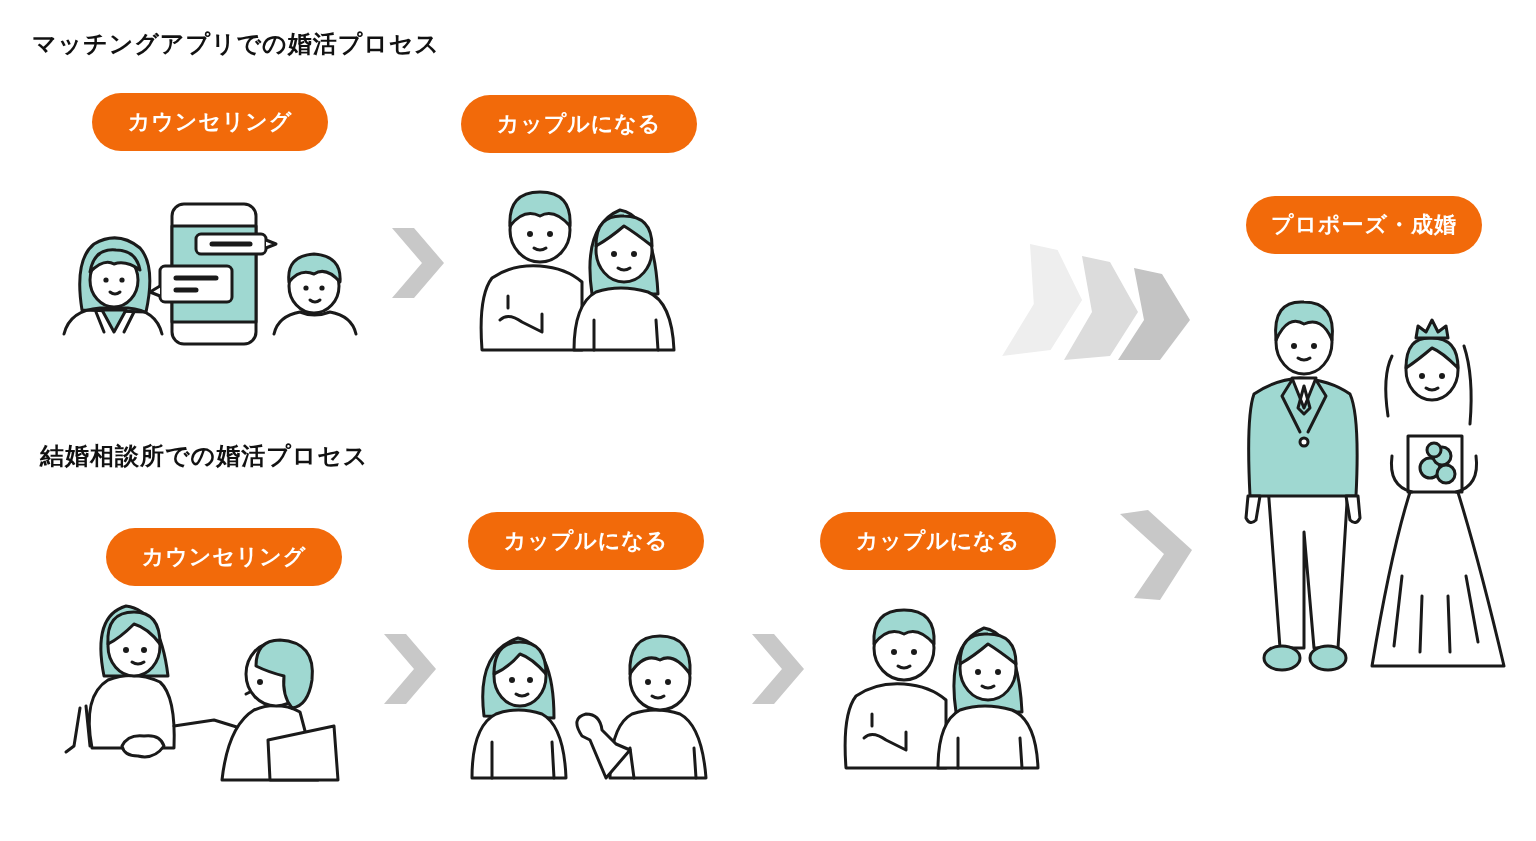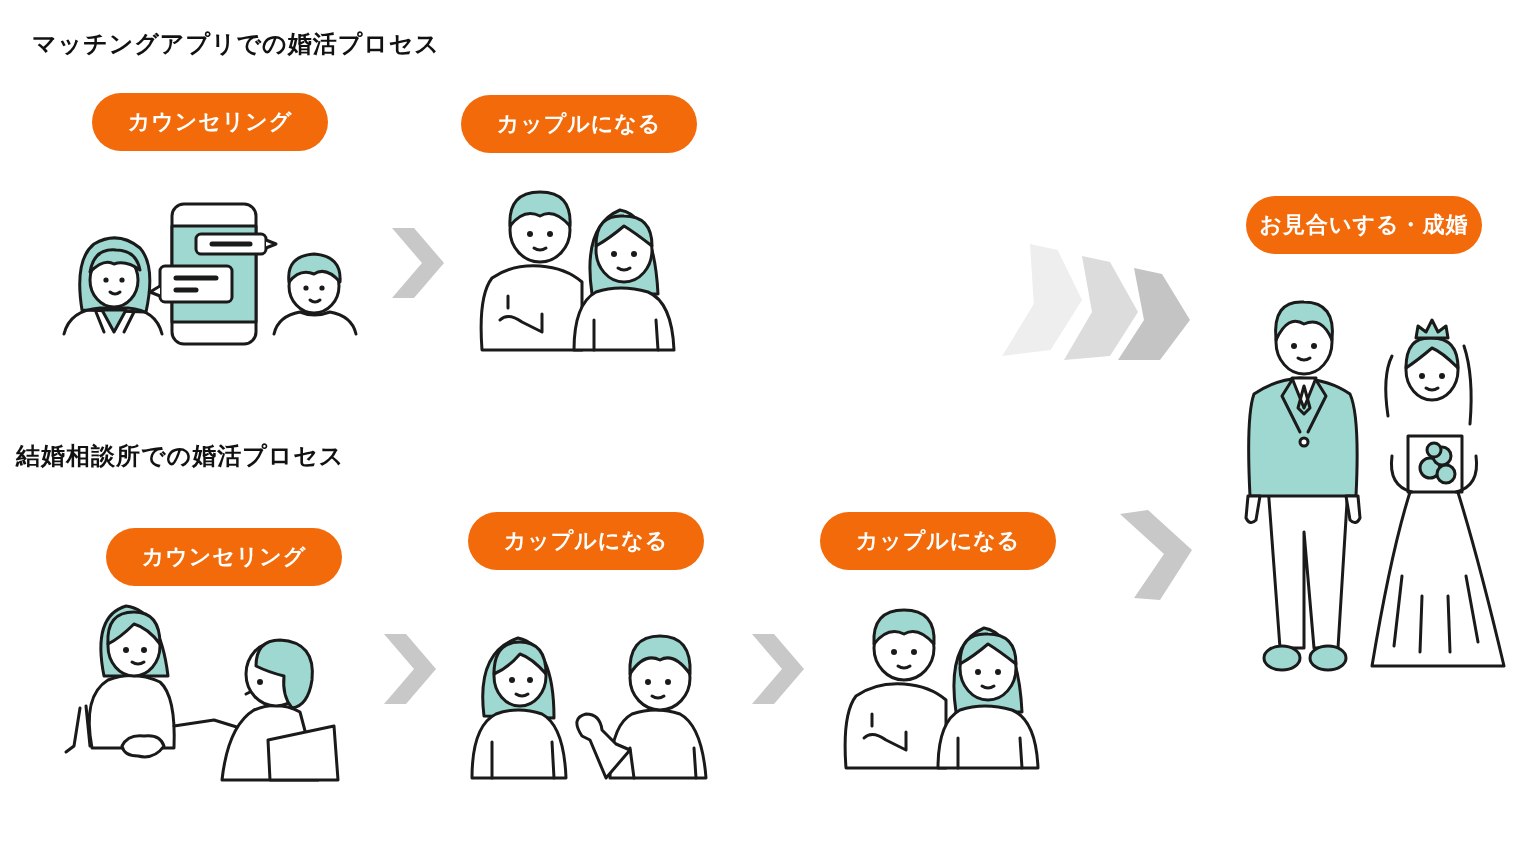--- a/index.html
+++ b/index.html
@@ -102,21 +102,21 @@
 </div>
 
 <div class="arrow" style="left:1010px; top:244px;">
   <svg width="182" height="116" viewBox="0 0 182 116">
     <polygon points="20,0 48,6 76,56 48,106 0,112 28,60" fill="#eeeeee" transform="skewX(-4)"></polygon>
     <polygon points="72,12 100,18 128,68 100,112 54,116 82,68" fill="#dcdcdc"></polygon>
     <polygon points="124,24 152,30 180,76 150,116 108,116 134,76" fill="#c4c4c4"></polygon>
   </svg>
 </div>
 
-<div class="pill" style="left:1246px; top:196px; width:236px;">お見合いする・成婚</div>
+<div class="pill" style="left:1246px; top:196px; width:236px;">プロポーズ・成婚</div>
 
 <div class="illus" style="left:1242px; top:296px;">
   <svg width="270" height="384" viewBox="0 0 270 384">
 
     <g>
       <path class="wh" d="M26,190 L38,352 L62,352 L62,236 L72,352 L96,352 L106,190 Z"></path>
       <ellipse class="tl" cx="40" cy="362" rx="18" ry="12"></ellipse>
       <ellipse class="tl" cx="86" cy="362" rx="18" ry="12"></ellipse>
       <path class="tl" d="M8,200 Q4,120 12,98 Q32,84 58,82 Q88,84 108,98 Q118,120 114,200 Z"></path>
       <path class="wh" d="M50,82 L62,112 L74,82 Z"></path>
@@ -147,21 +147,21 @@
       <ellipse class="wh" cx="190" cy="74" rx="26" ry="30"></ellipse>
       <path class="tl" d="M164,72 Q164,40 190,42 Q216,42 216,72 Q200,56 190,52 Q176,64 164,72 Z"></path>
       <path class="tl" d="M174,42 L176,30 L184,36 L190,24 L196,36 L204,30 L206,42 Z"></path>
       <circle class="dot" cx="180" cy="80" r="3"></circle>
         <circle class="dot" cx="200" cy="80" r="3"></circle>
       <path class="ln" d="M184,92 Q190,96 196,92"></path>
     </g>
   </svg>
 </div>
 
-<div class="section-title" style="left:16px; top:440px;">結婚相談所での婚活プロセス</div>
+<div class="section-title" style="left:40px; top:440px;">結婚相談所での婚活プロセス</div>
 
 <div class="pill" style="left:106px; top:528px; width:236px;">カウンセリング</div>
 <div class="pill" style="left:468px; top:512px; width:236px;">カップルになる</div>
 <div class="pill" style="left:820px; top:512px; width:236px;">カップルになる</div>
 
 <div class="illus" style="left:64px; top:596px;">
   <svg width="290" height="186" viewBox="0 0 290 186">
     <g>
       <path class="ln" d="M16,112 L10,150 L2,156 M22,110 L26,150"></path>
       <path class="tl" d="M40,80 Q28,20 62,10 Q96,14 104,80 Z"></path>

